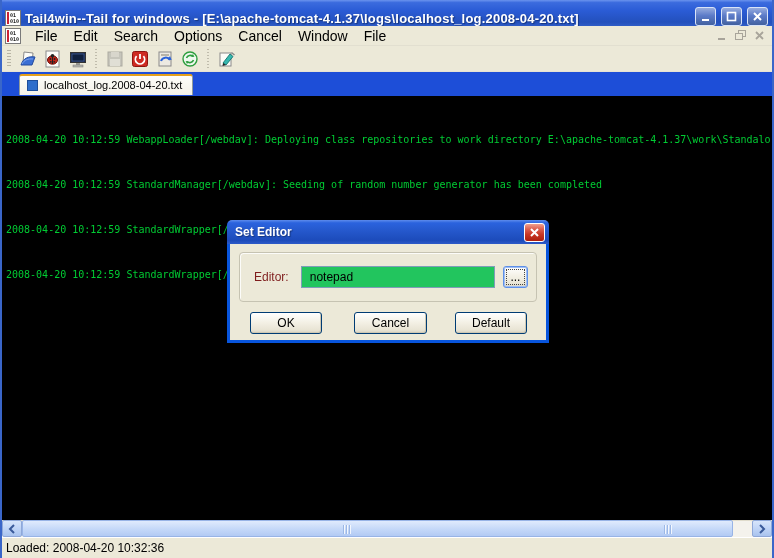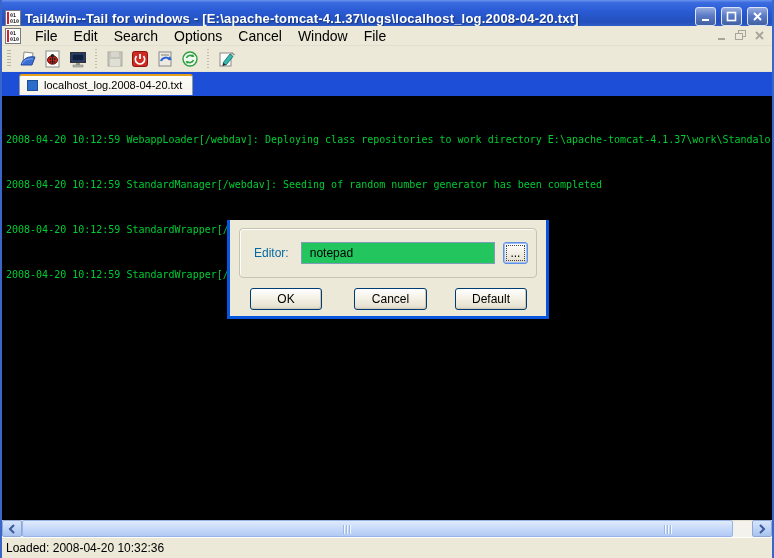--- a/index.html
+++ b/index.html
@@ -111,21 +111,21 @@
   }
   .dlg-body{
     height:99px;background:#ECE9D8;border:3px solid #0855DD;border-top:none;position:relative;
   }
   .groupbox{
     position:absolute;left:9px;top:8px;width:298px;height:50px;
     border:1px solid #C6C3B2;border-radius:4px;
     box-shadow:inset 1px 1px 0 rgba(255,255,255,.85);
     display:flex;align-items:center;padding:0 8px 0 14px;gap:8px;
   }
-  .dlg-label{font-size:12px;color:#0369a1;width:40px;}
+  .dlg-label{font-size:12px;color:#7f1d1d;width:40px;}
   .dlg-input{
     width:200px;height:22px;border:1px solid #7F9DB9;background:#22c55e;
     font:12px "Liberation Sans",sans-serif;padding:0 8px;outline:none;
   }
   .xpbtn{
     border:1px solid #003C74;border-radius:3px;font:12px "Liberation Sans",sans-serif;
     background:linear-gradient(180deg,#FFFFFF 0%,#F4F1E6 45%,#E8E4D4 85%,#D8D2C2 100%);
     box-shadow:inset -1px -1px 0 #CEC8B4;color:#000;
     display:flex;align-items:center;justify-content:center;position:relative;
   }
@@ -306,20 +306,28 @@
           <path d="M2 1 L6 5 L2 9" fill="none" stroke="#3A5A9A" stroke-width="2"></path>
         </svg>
     </div>
   </div>
 
   <div class="statusbar">
     <span>Loaded: 2008-04-20 10:32:36</span>
   </div>
 
   <div class="dialog">
+    <div class="dlg-titlebar">
+      <div class="dlg-title">Set Editor</div>
+      <div class="dlg-close">
+        <svg width="11" height="11">
+            <path d="M2 2 L9 9 M9 2 L2 9" stroke="#fff" stroke-width="2"></path>
+          </svg>
+      </div>
+    </div>
     <div class="dlg-body">
       <div class="groupbox">
         <label class="dlg-label">Editor:</label>
         <input class="dlg-input" type="text" value="notepad" style="">
         <div class="xpbtn browse-btn">
           <span>...</span>
         </div>
       </div>
       <div class="xpbtn dlg-btn btn-ok">OK</div>
       <div class="xpbtn dlg-btn btn-cancel">Cancel</div>

